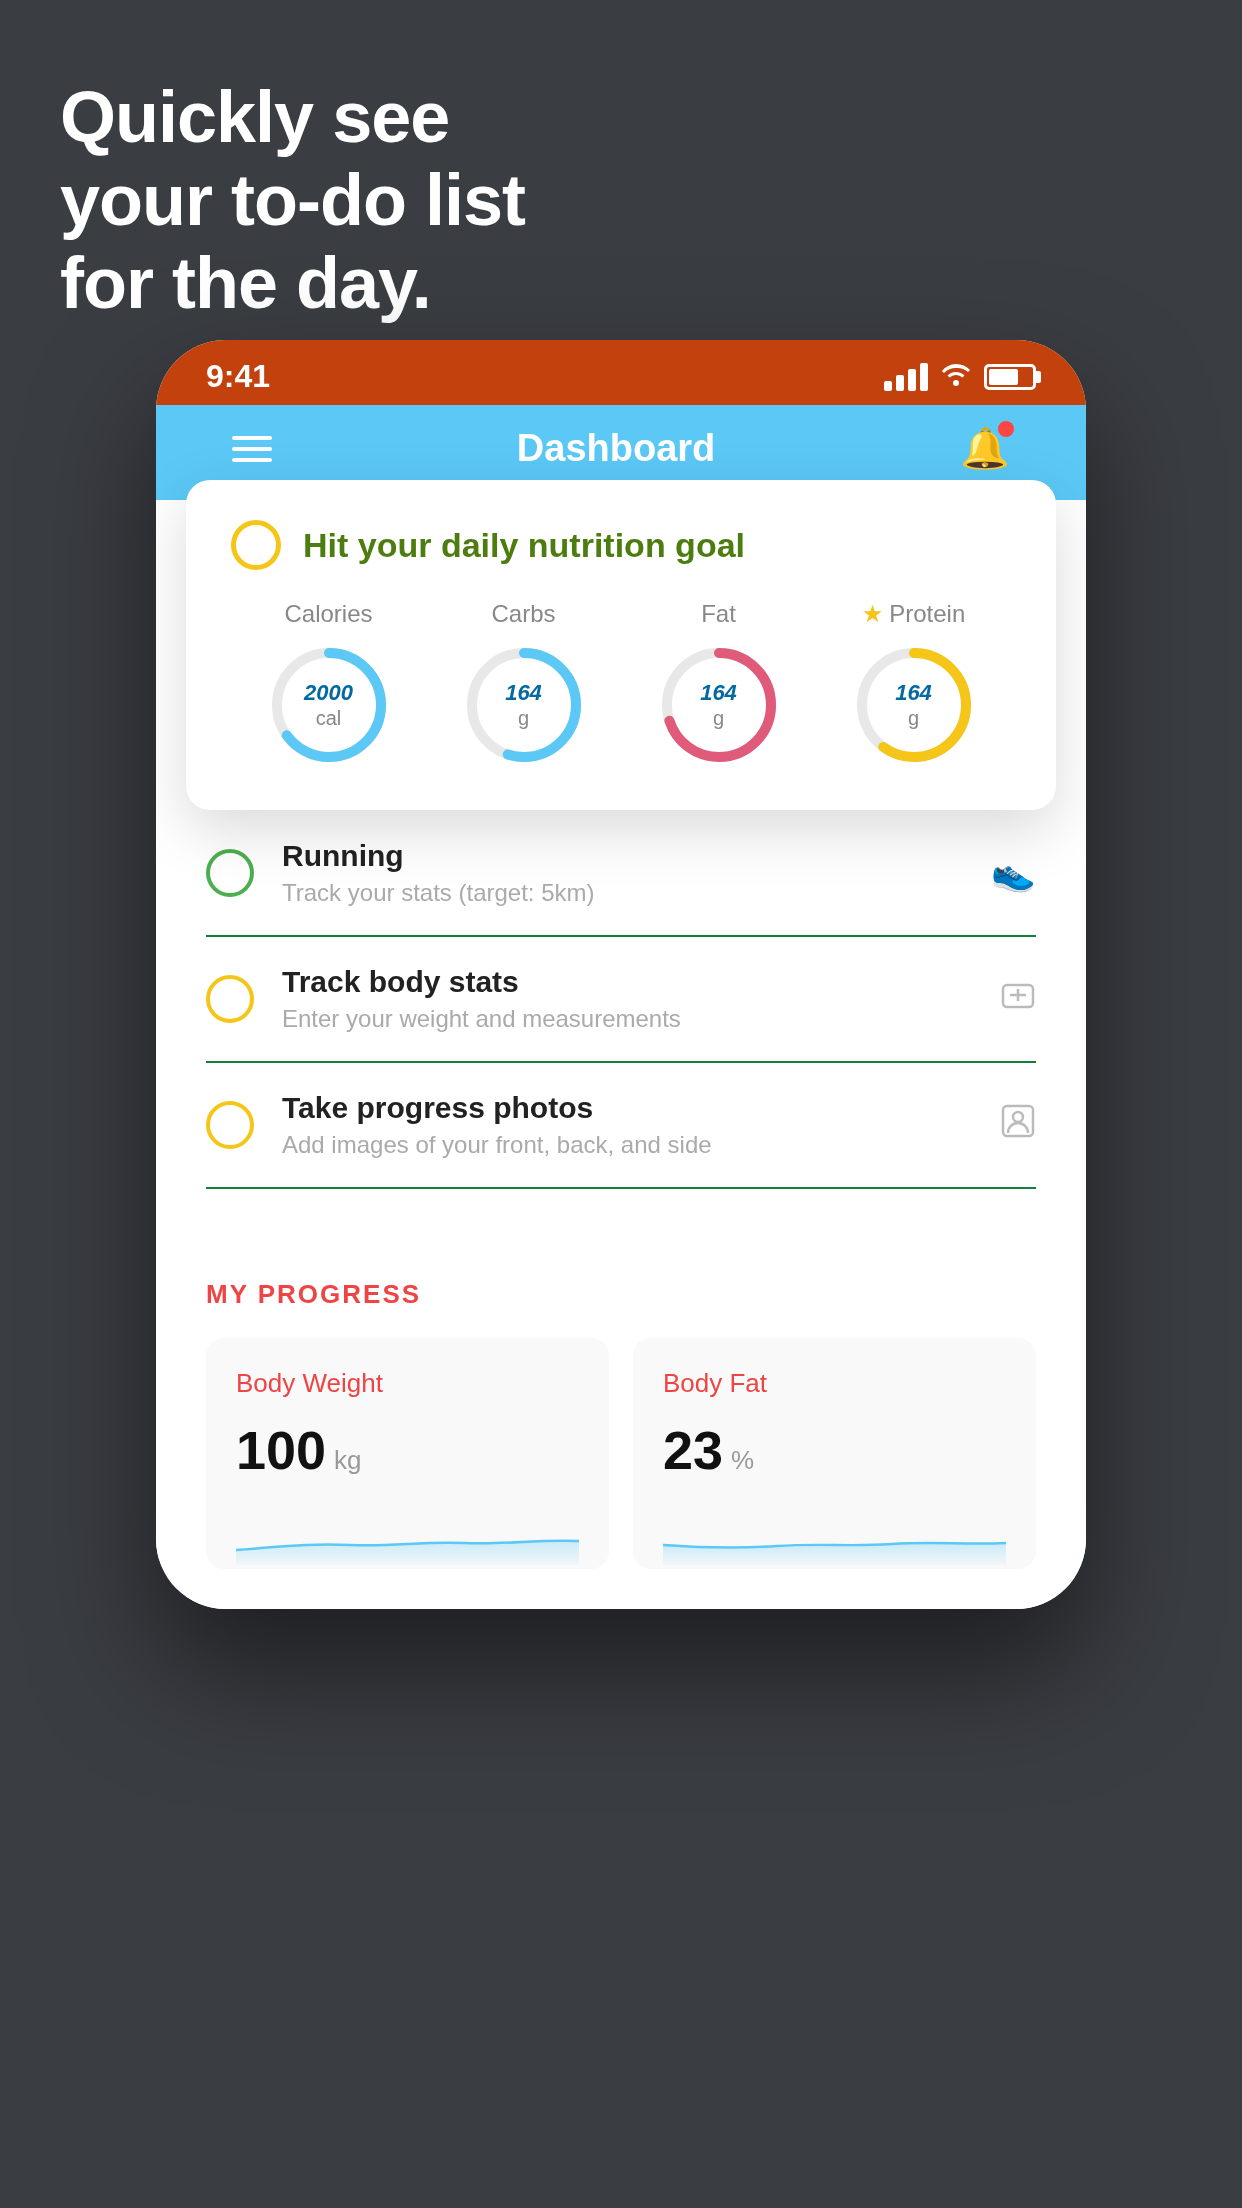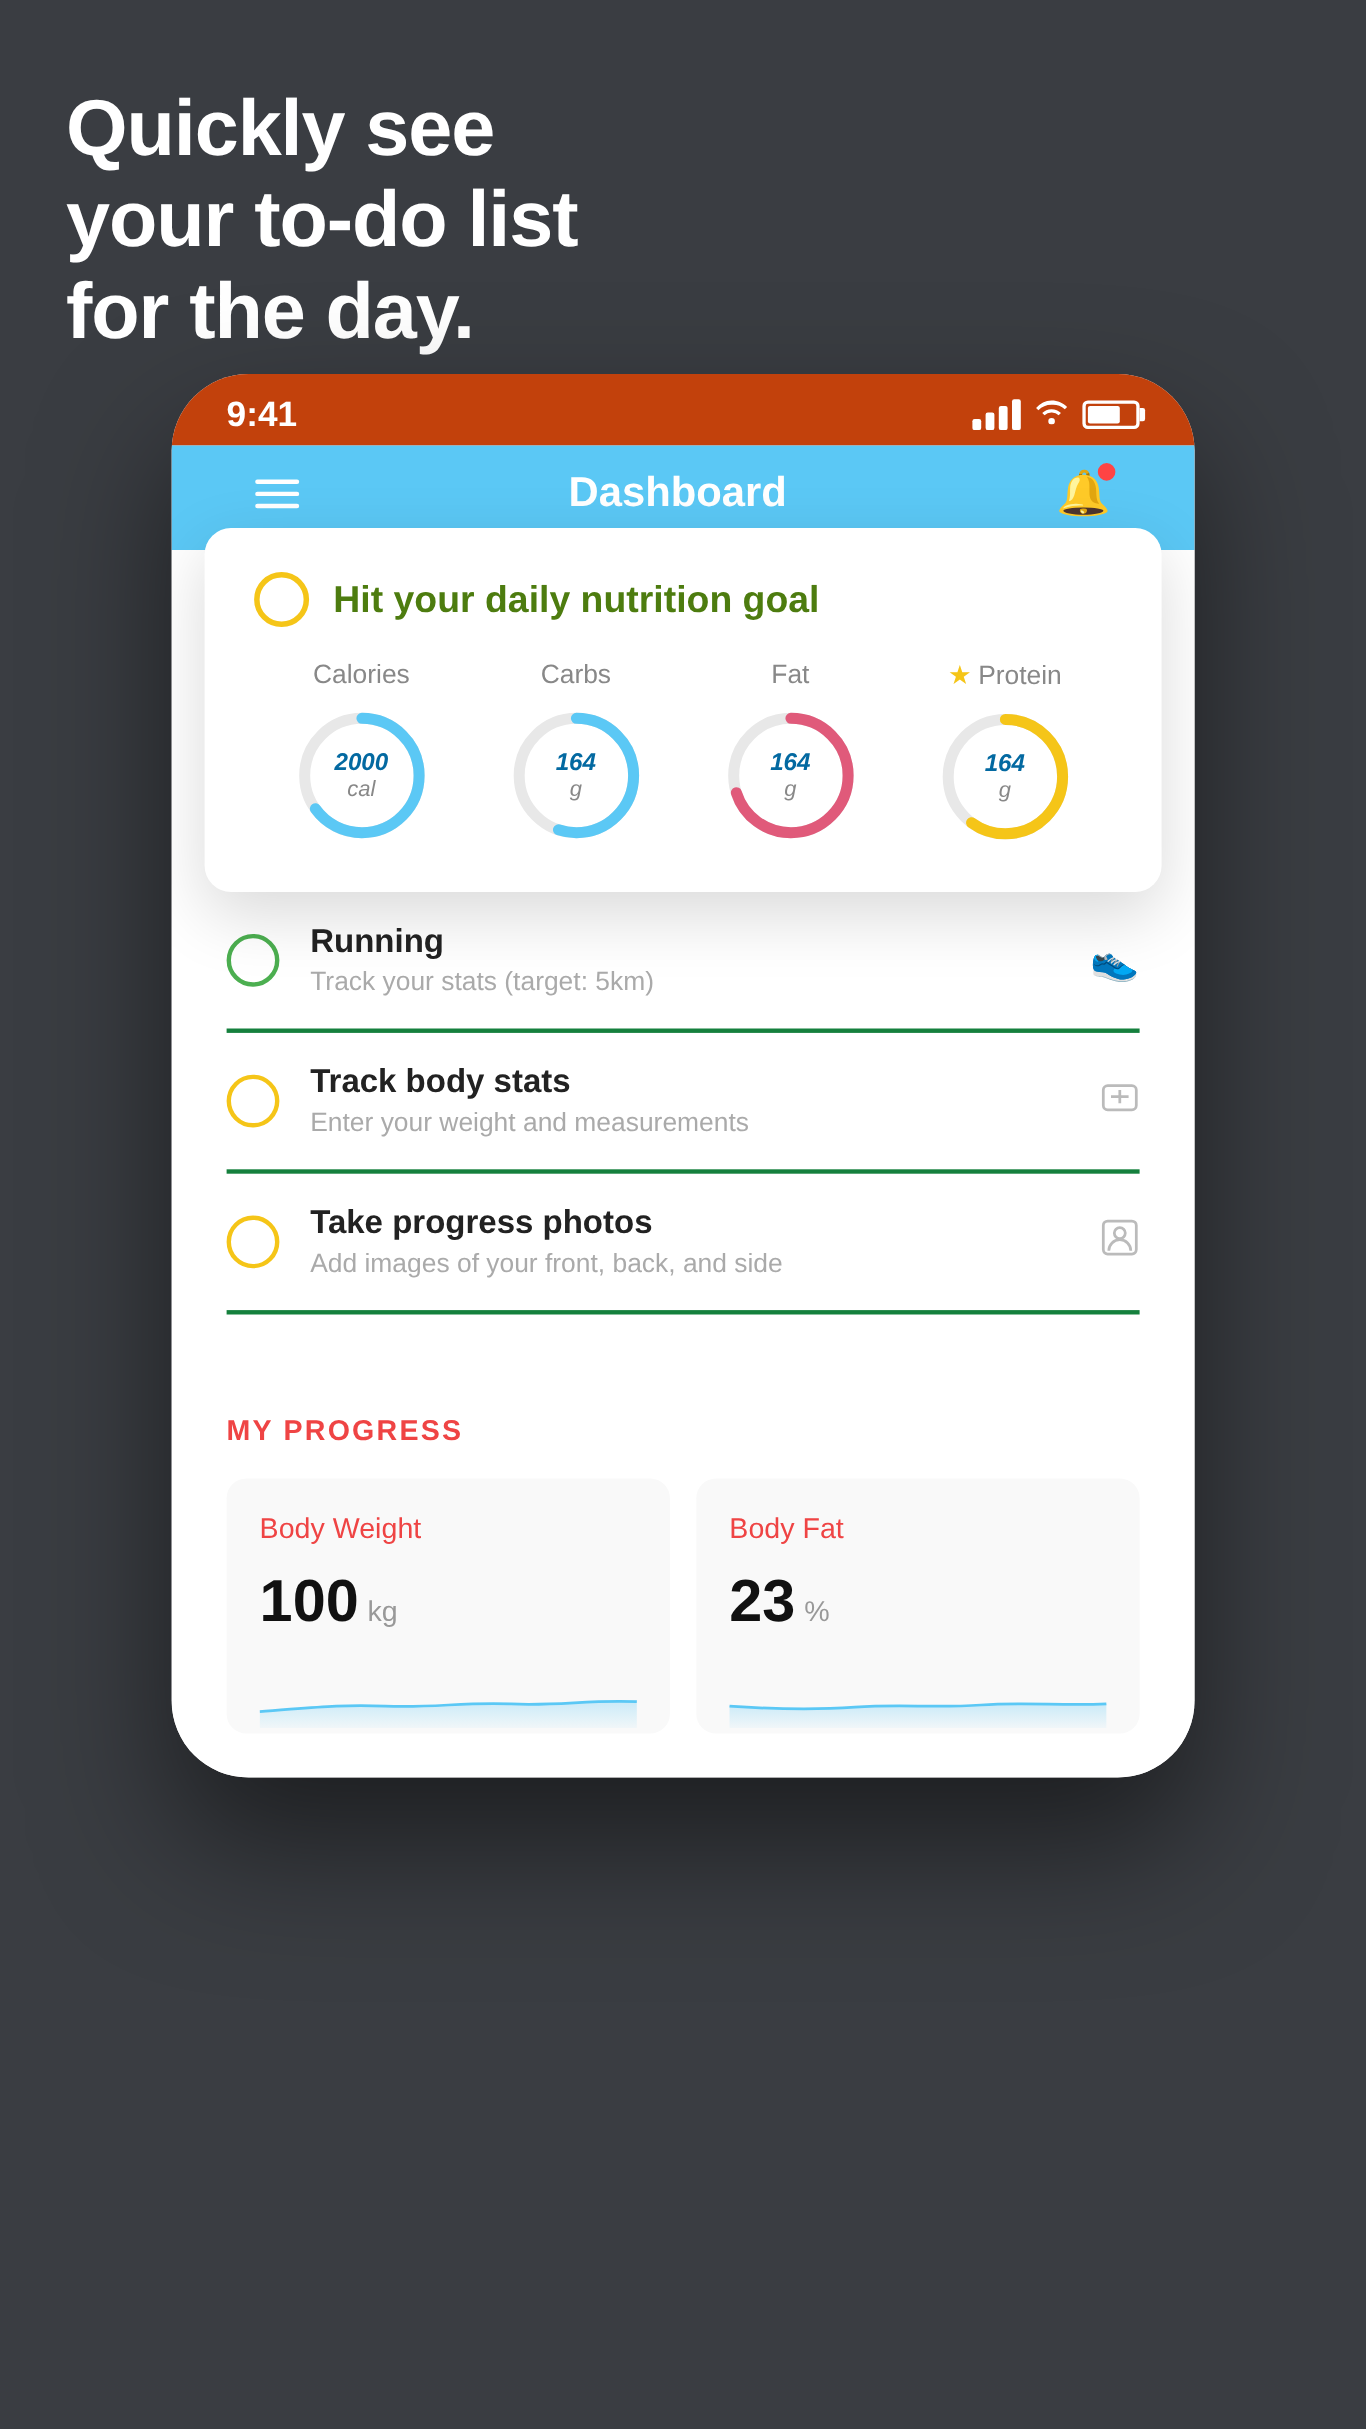--- a/index.html
+++ b/index.html
@@ -231,33 +231,32 @@
     .ring-value {
       font-size: 22px;
       font-weight: 700;
       color: #0369a1;
       display: block;
       font-style: italic;
     }
     .ring-unit {
       font-size: 20px;
       color: #888;
-      font-style: italic;
     }
 
     
     .todo-list {
       margin-top: 230px;
       padding: 0 50px;
     }
     .todo-item {
       display: flex;
       align-items: center;
       padding: 28px 0;
-      border-bottom: 4px solid #15803d;
+      border-bottom: 2px solid #15803d;
       gap: 28px;
     }
     .todo-circle {
       width: 48px;
       height: 48px;
       border-radius: 50%;
       border: 4px solid #f5c518;
       flex-shrink: 0;
     }
     .todo-circle.green { border-color: #4caf50; }

